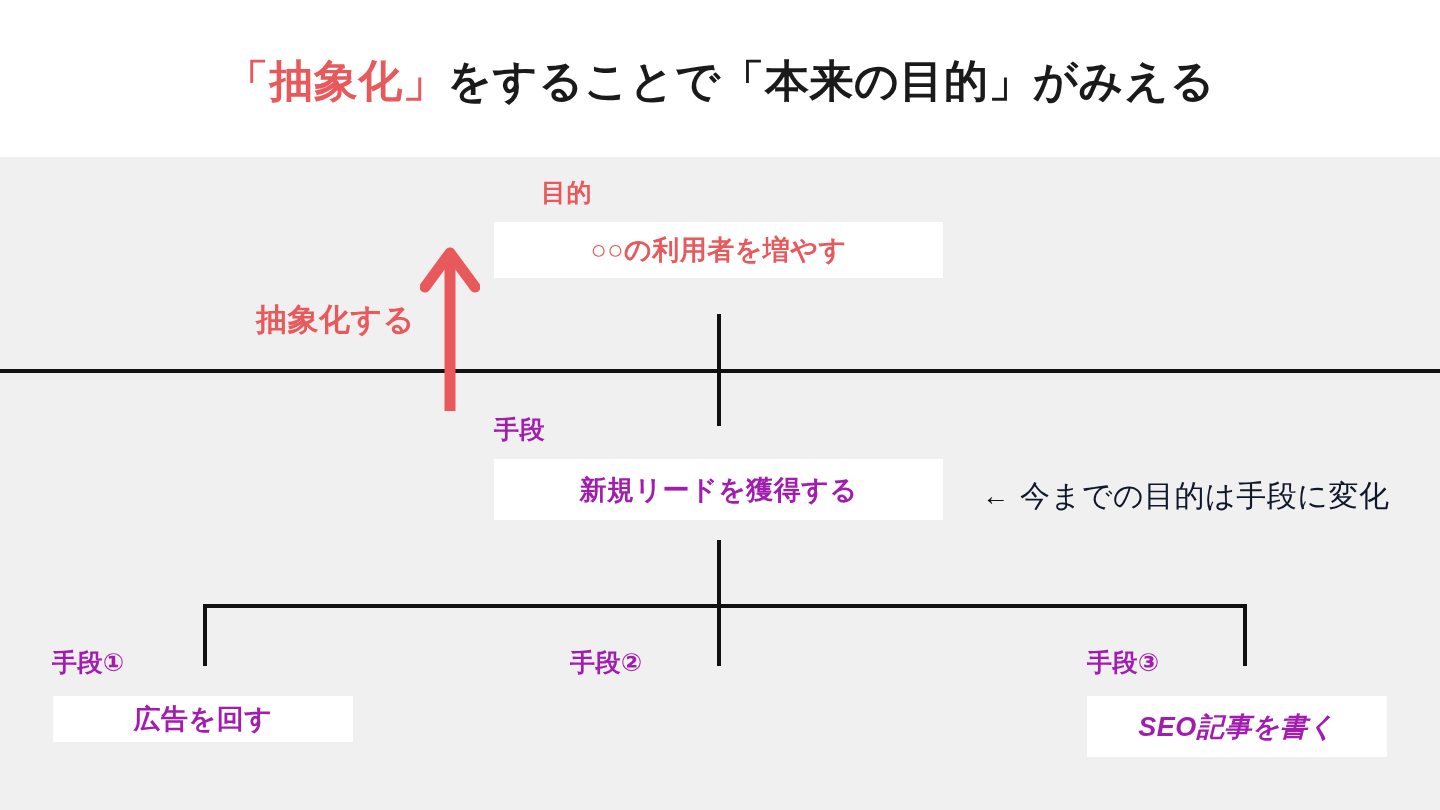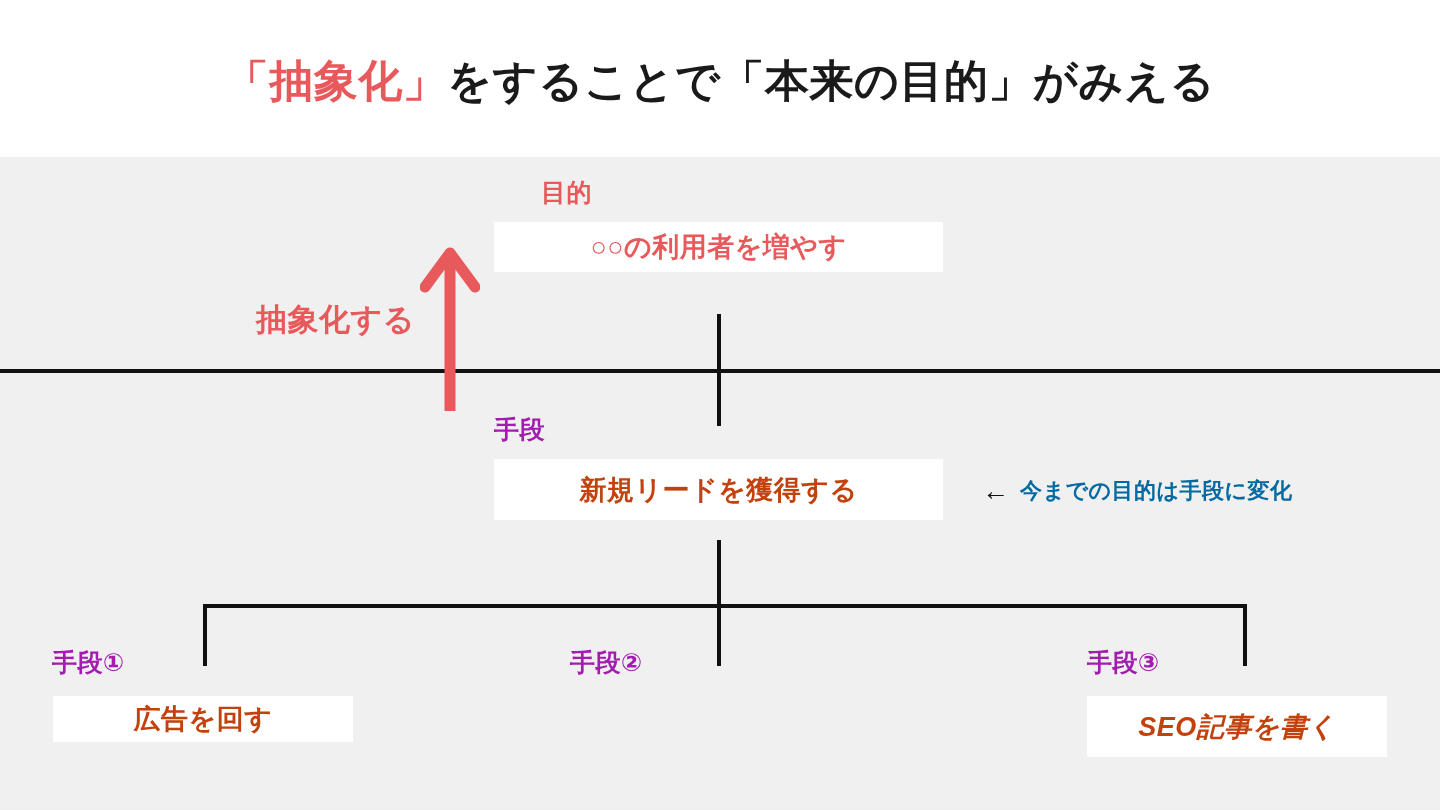--- a/index.html
+++ b/index.html
@@ -77,21 +77,21 @@
 
   
   .node-box {
     position: absolute;
     background: #ffffff;
     display: flex;
     align-items: center;
     justify-content: center;
     font-size: 27px;
     font-weight: 700;
-    color: #c2410c;
+    color: #a21caf;
     letter-spacing: 0.5px;
     white-space: nowrap;
   }
   .node-box.goal { color: #e8595c; }
 
   
   .node-label {
     position: absolute;
     font-size: 25px;
     font-weight: 700;
@@ -130,23 +130,23 @@
     gap: 11px;
     white-space: nowrap;
   }
   #side-note .arrow-glyph {
     font-size: 27px;
     font-weight: 700;
     color: #111111;
     line-height: 1;
   }
   #side-note .note-text {
-    font-size: 22px;
-    font-weight: 700;
-    color: #0369a1;
+    font-size: 30px;
+    font-weight: 400;
+    color: #0f172a;
     letter-spacing: 0.5px;
   }
 </style>
 </head>
 <body>
 
 <div id="slide">
 
   <div id="title-band">
     <div id="slide-title">
@@ -170,21 +170,21 @@
 
   <div id="abstract-arrow">
     <svg width="60" height="172" viewBox="0 0 60 172" xmlns="http://www.w3.org/2000/svg">
       <line x1="30" y1="168" x2="30" y2="14" stroke="#e8595c" stroke-width="11" stroke-linecap="butt"></line>
       <polyline points="5,44 30,10 55,44" fill="none" stroke="#e8595c" stroke-width="11" stroke-linecap="round" stroke-linejoin="round"></polyline>
     </svg>
   </div>
   <div id="abstract-label">抽象化する</div>
 
   <div class="node-label accent" style="left:497px; top:176px;">目的</div>
-  <div class="node-box goal" style="left:494px; top:222px; width:449px; height:50px;">○○の利用者を増やす</div>
+  <div class="node-box goal" style="left:494px; top:222px; width:449px; height:56px;">○○の利用者を増やす</div>
 
   <div class="node-label" style="left:494px; top:413px;">手段</div>
   <div class="node-box" style="left:494px; top:459px; width:449px; height:61px;">新規リードを獲得する</div>
 
   <div id="side-note">
     <span class="arrow-glyph">←</span>
     <span class="note-text">今までの目的は手段に変化</span>
   </div>
 
   <div class="node-label" style="left:52px; top:646px;">手段①</div>

